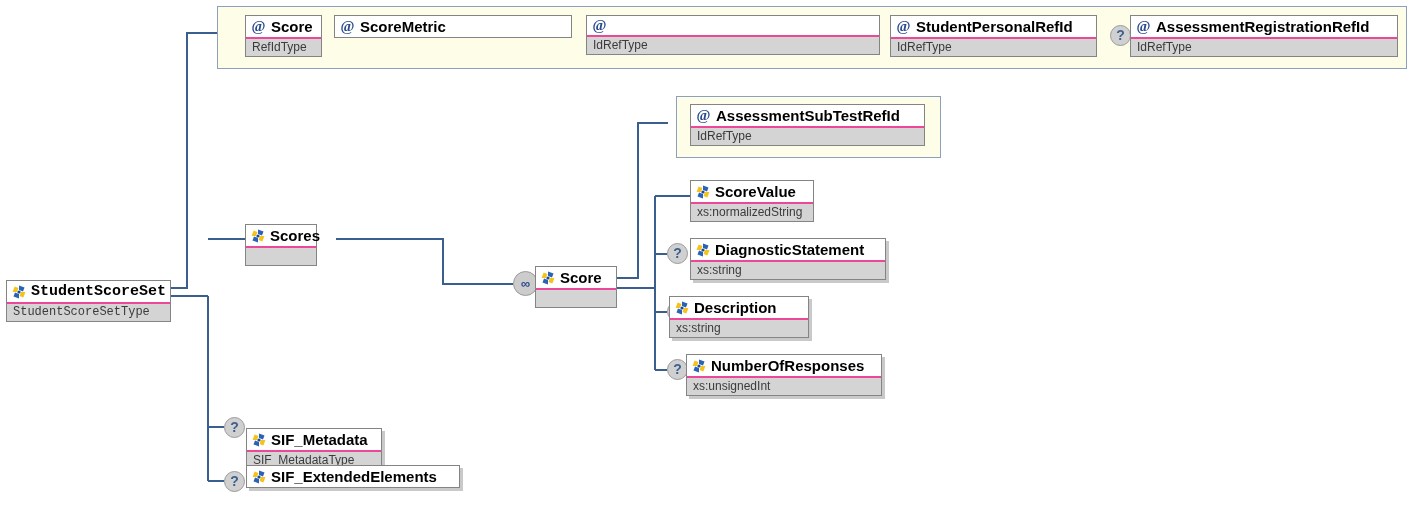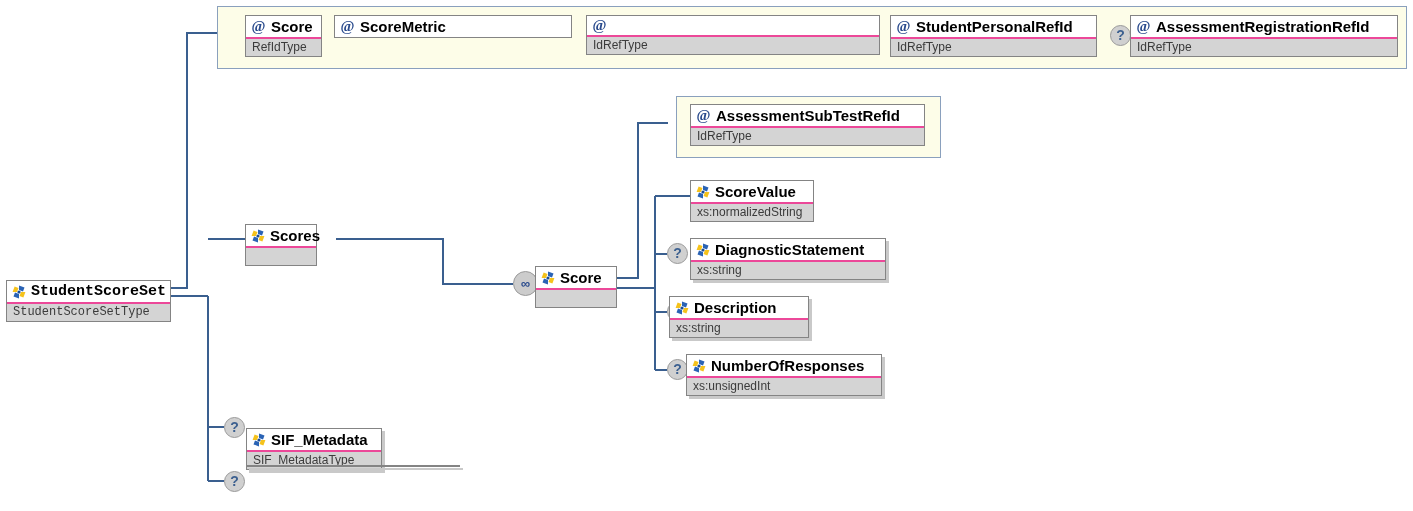--- a/index.html
+++ b/index.html
@@ -260,15 +260,27 @@
           <circle cx="7" cy="7" r="1.6" fill="#1d4d91"></circle>
         </svg>
       </span>
       <span>SIF_Metadata</span>
     </div>
     <div class="type">SIF_MetadataType</div>
   </div>
 
   <div class="opt" style="left:224px;top:471px;">?</div>
   <div class="node shadow" style="left:246px;top:465px;width:214px;">
+    <div class="name">
+      <span class="ico">
+        <svg width="14" height="14" viewBox="0 0 14 14">
+          <path d="M7 0.6 L12.5 2.6 L11 6.5 L7 5 Z" fill="#2a63b5"></path>
+          <path d="M13.4 7 L11.4 12.5 L7.5 11 L9 7 Z" fill="#f5c21b"></path>
+          <path d="M7 13.4 L1.5 11.4 L3 7.5 L7 9 Z" fill="#2a63b5"></path>
+          <path d="M0.6 7 L2.6 1.5 L6.5 3 L5 7 Z" fill="#f5c21b"></path>
+          <circle cx="7" cy="7" r="1.6" fill="#1d4d91"></circle>
+        </svg>
+      </span>
+      <span>SIF_ExtendedElements</span>
+    </div>
   </div>
 
 </div>
 
 </body></html>

